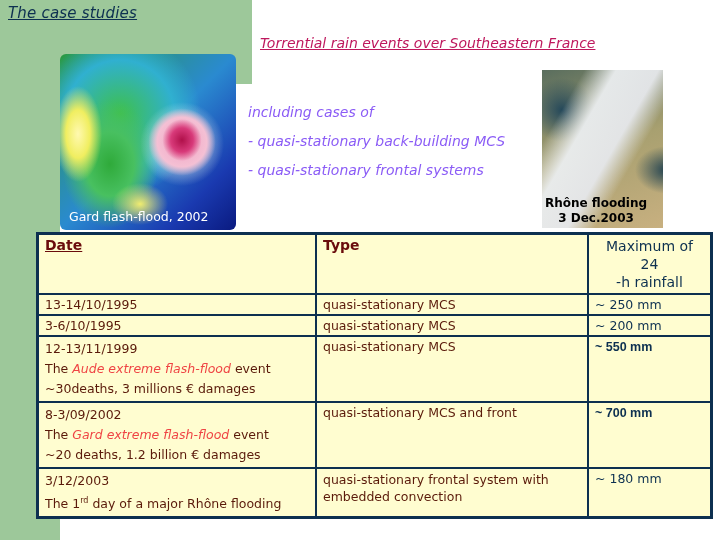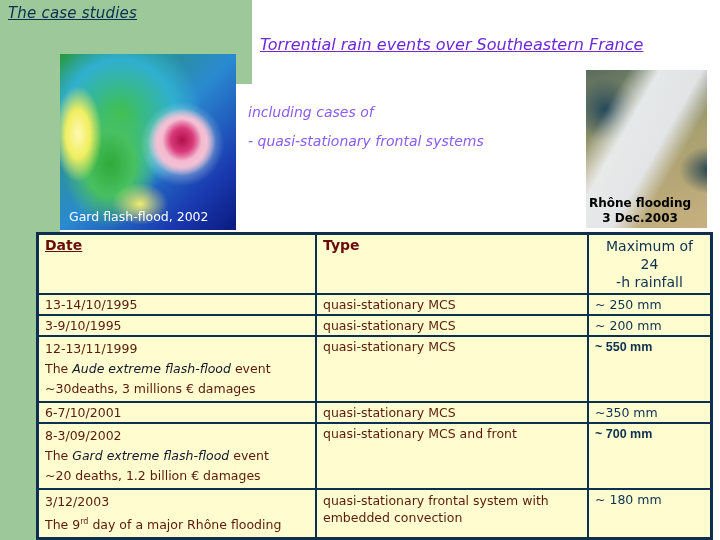--- a/index.html
+++ b/index.html
@@ -2,73 +2,74 @@
 <html><head>
 <meta charset="utf-8">
 <style>
   html, body { margin:0; padding:0; }
   body { width:720px; height:540px; position:relative; overflow:hidden; background:#ffffff;
          font-family:"DejaVu Sans", sans-serif; }
   .green-top { position:absolute; left:0; top:0; width:252px; height:84px; background:#9dc89a; }
   .green-left { position:absolute; left:0; top:0; width:60px; height:540px; background:#9dc89a; }
   .slide-title { position:absolute; left:8px; top:4px; font-size:15px; font-style:italic; color:#0d3050;
                  text-decoration:underline; font-family:"DejaVu Sans", sans-serif; letter-spacing:0.2px;text-align:center; }
-  .subtitle { position:absolute; left:260px; top:35px; font-size:16px; font-style:italic; color:#6d28d9;
+  .subtitle { position:absolute; left:260px; top:35px; font-size:14px; font-style:italic; color:#be185d;
               text-decoration:underline; }
   .intro { position:absolute; left:248px; top:98px; font-size:14px; font-style:italic; color:#8b5cf6; line-height:29px; }
   .img-gard { position:absolute; left:60px; top:54px; width:176px; height:176px; overflow:hidden;
     background:
       radial-gradient(ellipse 28px 30px at 122px 86px, #b0104a 0%, #d83a7a 40%, transparent 70%),
       radial-gradient(ellipse 45px 45px at 122px 88px, #f0a0c0 0%, #f4c0d4 55%, transparent 75%),
       radial-gradient(ellipse 60px 60px at 122px 90px, #e8f0f0 10%, transparent 70%),
       radial-gradient(ellipse 30px 60px at 18px 80px, #fff9b0 0%, #f0ee60 40%, transparent 80%),
       radial-gradient(ellipse 40px 30px at 80px 150px, #f0ec70 0%, transparent 70%),
       radial-gradient(ellipse 60px 80px at 50px 110px, #2faa3a 0%, #48c060 40%, transparent 80%),
       radial-gradient(ellipse 90px 90px at 60px 60px, #3ec04a 0%, #30b0d0 60%, transparent 90%),
       linear-gradient(135deg, #2a9a40 0%, #2a8ad0 50%, #1a3ab0 80%, #0a1a80 100%);
+    border-radius: 6px;
   }
   .img-gard .cap { position:absolute; left:9px; bottom:6px; color:#fff; font-size:12.5px; font-family:"DejaVu Sans", sans-serif; }
   .img-rhone { position:absolute; left:542px; top:70px; width:121px; height:158px; overflow:hidden;
     background:
       linear-gradient(120deg, transparent 20%, rgba(235,238,240,0.95) 35%, rgba(230,232,236,0.95) 55%, transparent 68%),
       radial-gradient(ellipse 40px 30px at 125px 100px, #1e4050 0%, transparent 80%),
       radial-gradient(ellipse 40px 40px at 20px 40px, #24485a 0%, transparent 80%),
       linear-gradient(160deg, #5a6e5e 0%, #a8a070 50%, #c8b080 100%);
-    margin-left: 44px;
   }
   .img-rhone .cap { position:absolute; left:0; bottom:2px; width:108px; text-align:center; color:#000; font-size:12px;
                     font-weight:bold; line-height:15px; font-family:"DejaVu Sans", sans-serif; }
   .table { position:absolute; left:36px; top:232px; width:677px; border-collapse:collapse; background:#fffdd0;
            border:3px solid #0d3050; font-size:12.5px; color:#5a1a0a; }
   .table td, .table th { border:2px solid #0d3050; padding:2px 6px; vertical-align:top; text-align:left; font-weight:normal; }
   .table th { color:#6a0c0c; font-weight:bold; font-size:14px; height:38px; }
   .table th.c3 { color:#0d3050; text-align:center; line-height:18px; font-weight:normal; font-size:14px;margin-top:10px; }
   .c1 { width:264px;text-decoration:underline; }
   .c2 { width:258px; }
   .c3 { text-align:right; color:#0d3050; }
   td.c3 { color:#0d3050; }
   .bold-val { font-weight:bold; color:#0d3050; font-family:"Liberation Sans", sans-serif; }
   .line2 { line-height:20px; }
-  em.hl { color:#0f172a; font-style:italic; }
+  em.hl { color:#ef4444; font-style:italic; }
 </style>
 </head>
 <body>
 
 <div class="green-top"></div>
 <div class="green-left"></div>
 
 <div class="slide-title">The case studies </div>
 <div class="subtitle">Torrential rain events over Southeastern France</div>
 
 <div class="img-gard">
   <span class="cap">Gard flash-flood, 2002</span>
 </div>
 
 <div class="intro">
   <div>including cases of</div>
+  <div>- quasi-stationary back-building MCS</div>
   <div>- quasi-stationary frontal systems</div>
 </div>
 
 <div class="img-rhone">
   <div class="cap">
     <div>Rhône flooding</div>
     <div>3 Dec.2003</div>
   </div>
 </div>
 
@@ -81,51 +82,46 @@
       <div>Maximum of 24</div>
       <div>-h rainfall</div>
     </th>
   </tr>
   <tr>
     <td>13-14/10/1995</td>
     <td>quasi-stationary MCS</td>
     <td class="c3">~ 250 mm</td>
   </tr>
   <tr>
-    <td>3-9/10/1995</td>
+    <td>3-6/10/1995</td>
     <td>quasi-stationary MCS</td>
     <td class="c3">~ 200 mm</td>
   </tr>
   <tr>
     <td class="line2">
       <div>12-13/11/1999</div>
       <div><span>The </span><em class="hl">Aude extreme flash-flood</em><span> event</span></div>
       <div> ~30deaths, 3 millions € damages</div>
     </td>
     <td>quasi-stationary MCS</td>
     <td class="c3"><span class="bold-val">~ 550 mm</span></td>
   </tr>
   <tr>
-    <td>6-7/10/2001</td>
-    <td>quasi-stationary MCS</td>
-    <td class="c3">~350 mm</td>
-  </tr>
-  <tr>
     <td class="line2">
       <div>8-3/09/2002</div>
       <div><span>The </span><em class="hl">Gard extreme flash-flood</em><span> event</span></div>
       <div>~20 deaths, 1.2 billion € damages</div>
     </td>
     <td>quasi-stationary MCS and front</td>
     <td class="c3"><span class="bold-val">~ 700 mm</span></td>
   </tr>
   <tr>
     <td class="line2">
       <div>3/12/2003</div>
-      <div><span>The 9</span><sup style="font-size:8px;">rd</sup><span> day of a major Rhône flooding</span></div>
+      <div><span>The 1</span><sup style="font-size:8px;">rd</sup><span> day of a major Rhône flooding</span></div>
     </td>
     <td style="line-height:17px;">
       <div>quasi-stationary frontal system  with</div>
       <div>embedded convection</div>
     </td>
     <td class="c3">~ 180 mm</td>
   </tr>
 </tbody>
   </table>
 

